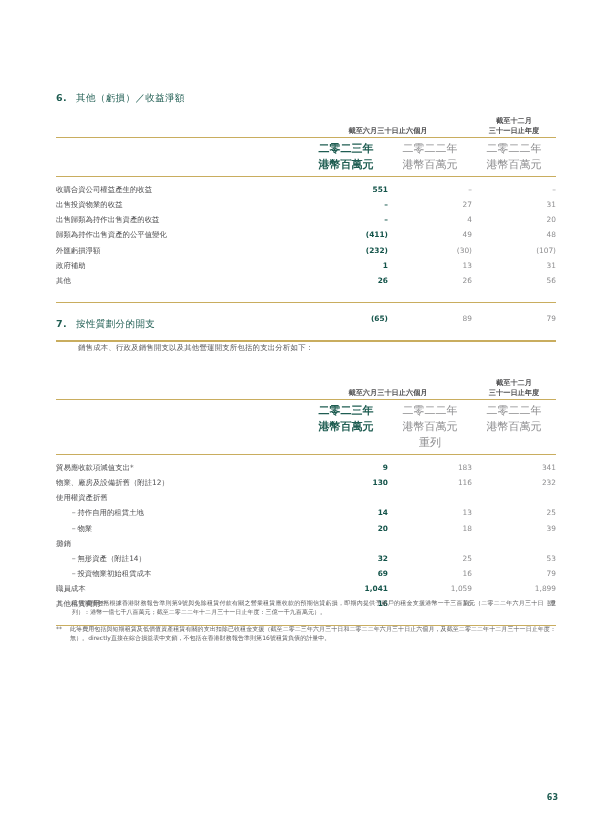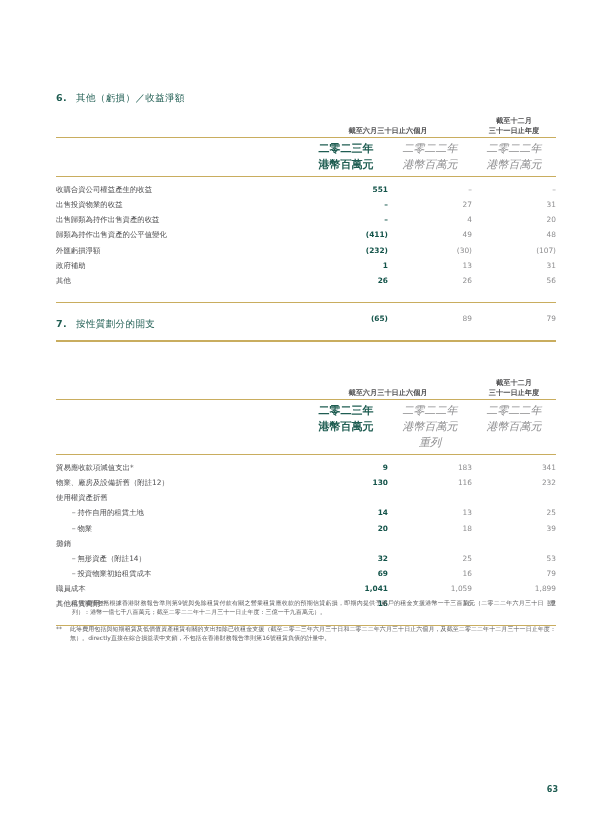--- a/index.html
+++ b/index.html
@@ -96,21 +96,20 @@
     padding: 3px 0 3px 0;
     vertical-align: top;
     white-space: pre-line;
   }
   .subhdr td.cur {
     color: #1f5d52;
     font-weight: bold;
   }
   .subhdr td.cmp {
     color: #8d8d8f;
-    font-style: italic;
   }
 
   tbody.body td {
     padding: 2.6px 0;
     font-size: 7.4px;
     line-height: 1.35;
   }
   td.label {
     text-align: left;
     color: #4f4f51;
@@ -148,21 +147,21 @@
   .note-mark.dbl { padding-left: 0; }
   .note-text {
     flex: 1;
     text-align: justify;
   }
 
   
   .page-num {
     position: absolute;
     right: 42px;
-    bottom: 20px;
+    bottom: 12px;
     font-size: 8px;
     font-weight: bold;
     color: #1f5d52;
   }
 </style>
 </head>
 <body>
 
 <div class="page">
 
@@ -275,20 +274,21 @@
           </tr>
       </tbody>
     </table>
   </div>
 
   <div class="section" style="top:318px;">
     <div class="sec-head">
       <span class="sec-num">7.</span>
       <span class="sec-title">按性質劃分的開支</span>
     </div>
+    <div class="sec-desc">銷售成本、行政及銷售開支以及其他營運開支所包括的支出分析如下：</div>
   </div>
 
   <div class="section" style="top:378px;">
     <table class="fin">
       <colgroup>
         <col class="c-label">
           <col class="c-n1">
           <col class="c-n2">
           <col class="c-n3">
       </colgroup>

